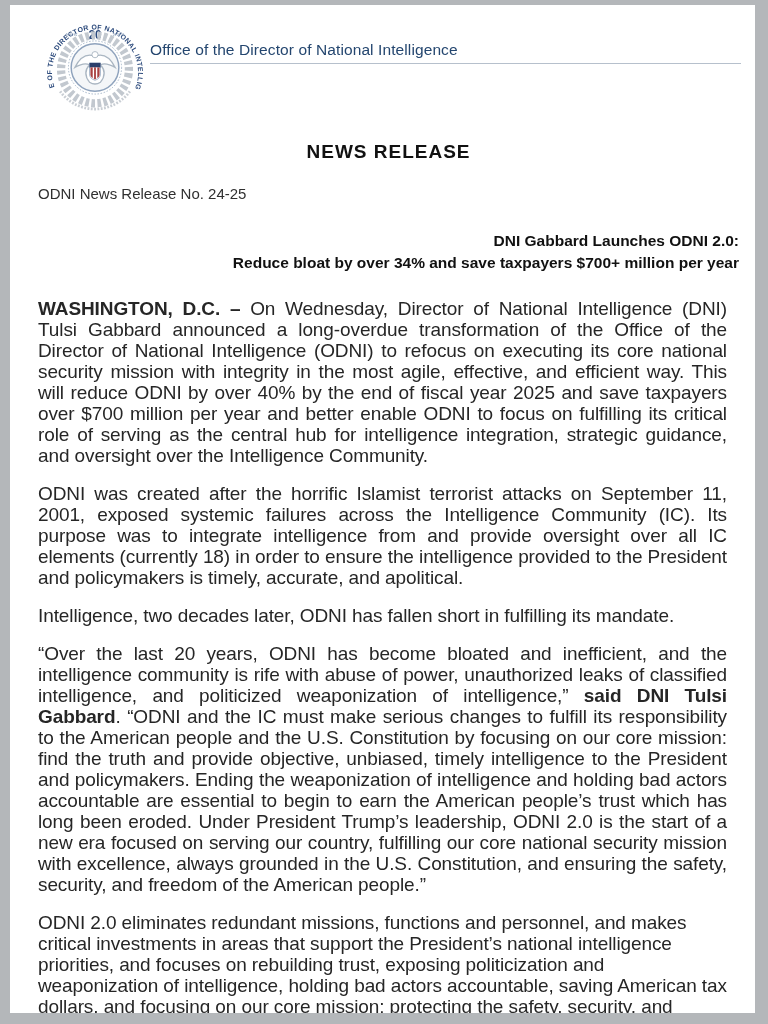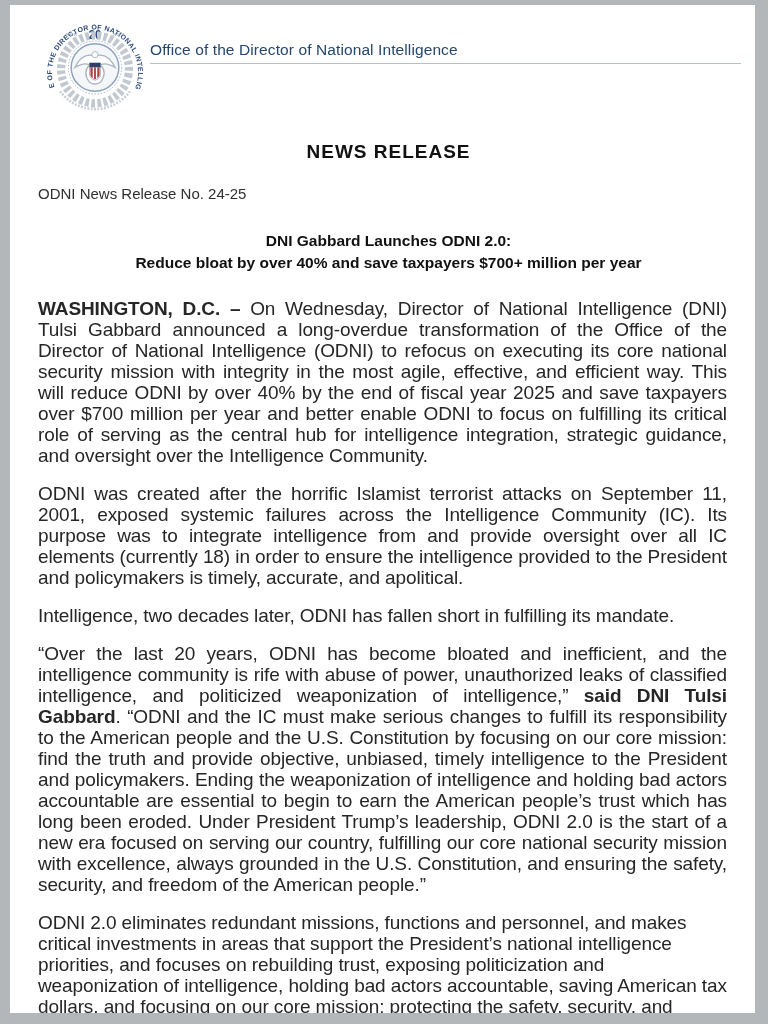--- a/index.html
+++ b/index.html
@@ -25,21 +25,21 @@
     border-top:1.5px solid #b6c0cc;
   }
   
   .doc-body{padding:0 16px 0 28px;color:#262626;}
   .doc-type{
     margin:24px 0 0 0;text-align:center;
     font-size:19px;font-weight:bold;letter-spacing:1px;color:#111;
   }
   .release-info{margin-top:20px;font-size:15px;line-height:21px;color:#303030;}
   .headline{
-    margin:26px 0 0 0;text-align:center;
+    margin:26px 0 0 0;text-align:right;
     font-size:15.5px;font-weight:bold;line-height:22px;color:#111;
   }
   .body-para{
     margin:17px 12px 0 0;font-size:19px;line-height:21px;
     letter-spacing:-0.1px;
   }
   .body-para:first-of-type{margin-top:24px;}
   .align-justify{text-align:justify;}
   .align-left{text-align:left;}
   .bold{font-weight:bold;}
@@ -92,21 +92,21 @@
   <div class="doc-body">
 
     <h1 class="doc-type">NEWS RELEASE</h1>
 
     <div class="release-info">
       <div>ODNI News Release No. 24-25</div>
     </div>
 
     <h2 class="headline">
       <span>DNI Gabbard Launches ODNI 2.0:</span><br>
-      <span>Reduce bloat by over 40% and save taxpayers $700+ million per year</span>
+      <span>Reduce bloat by over 34% and save taxpayers $700+ million per year</span>
     </h2>
 
     <section id="paragraphs">
         <p class="body-para align-justify"><span class="bold">WASHINGTON, D.C. – </span><span>On Wednesday, Director of National Intelligence (DNI) Tulsi Gabbard announced a long-overdue transformation of the Office of the Director of National Intelligence (ODNI) to refocus on executing its core national security mission with integrity in the most agile, effective, and efficient way. This will reduce ODNI by over 40% by the end of fiscal year 2025 and save taxpayers over $700 million per year and better enable ODNI to focus on fulfilling its critical role of serving as the central hub for intelligence integration, strategic guidance, and oversight over the Intelligence Community.</span></p>
         <p class="body-para align-justify"><span>ODNI was created after the horrific Islamist terrorist attacks on September 11, 2001, exposed systemic failures across the Intelligence Community (IC). Its purpose was to integrate intelligence from and provide oversight over all IC elements (currently 18) in order to ensure the intelligence provided to the President and policymakers is timely, accurate, and apolitical.</span></p>
         <p class="body-para align-left"><span>Intelligence, two decades later, ODNI has fallen short in fulfilling its mandate.</span></p>
         <p class="body-para align-justify"><span>“Over the last 20 years, ODNI has become bloated and inefficient, and the intelligence community is rife with abuse of power, unauthorized leaks of classified intelligence, and politicized weaponization of intelligence,” </span><span class="bold">said DNI Tulsi Gabbard</span><span>. “ODNI and the IC must make serious changes to fulfill its responsibility to the American people and the U.S. Constitution by focusing on our core mission: find the truth and provide objective, unbiased, timely intelligence to the President and policymakers. Ending the weaponization of intelligence and holding bad actors accountable are essential to begin to earn the American people’s trust which has long been eroded. Under President Trump’s leadership, ODNI 2.0 is the start of a new era focused on serving our country, fulfilling our core national security mission with excellence, always grounded in the U.S. Constitution, and ensuring the safety, security, and freedom of the American people.”</span></p>
         <p class="body-para align-left"><span>ODNI 2.0 eliminates redundant missions, functions and personnel, and makes critical investments in areas that support the President’s national intelligence priorities, and focuses on rebuilding trust, exposing politicization and weaponization of intelligence, holding bad actors accountable, saving American tax dollars, and focusing on our core mission: protecting the safety, security, and freedom of the American people.</span></p>
         <p class="body-para align-left"><span>DNI Gabbard will post updates on X (</span><a class="doc-link" href="#">@DNIGabbard</a><span>) and Truth Under (</span><a class="doc-link" href="#">@DNITulsiGabbard</a><span>).</span></p>
       </section>

